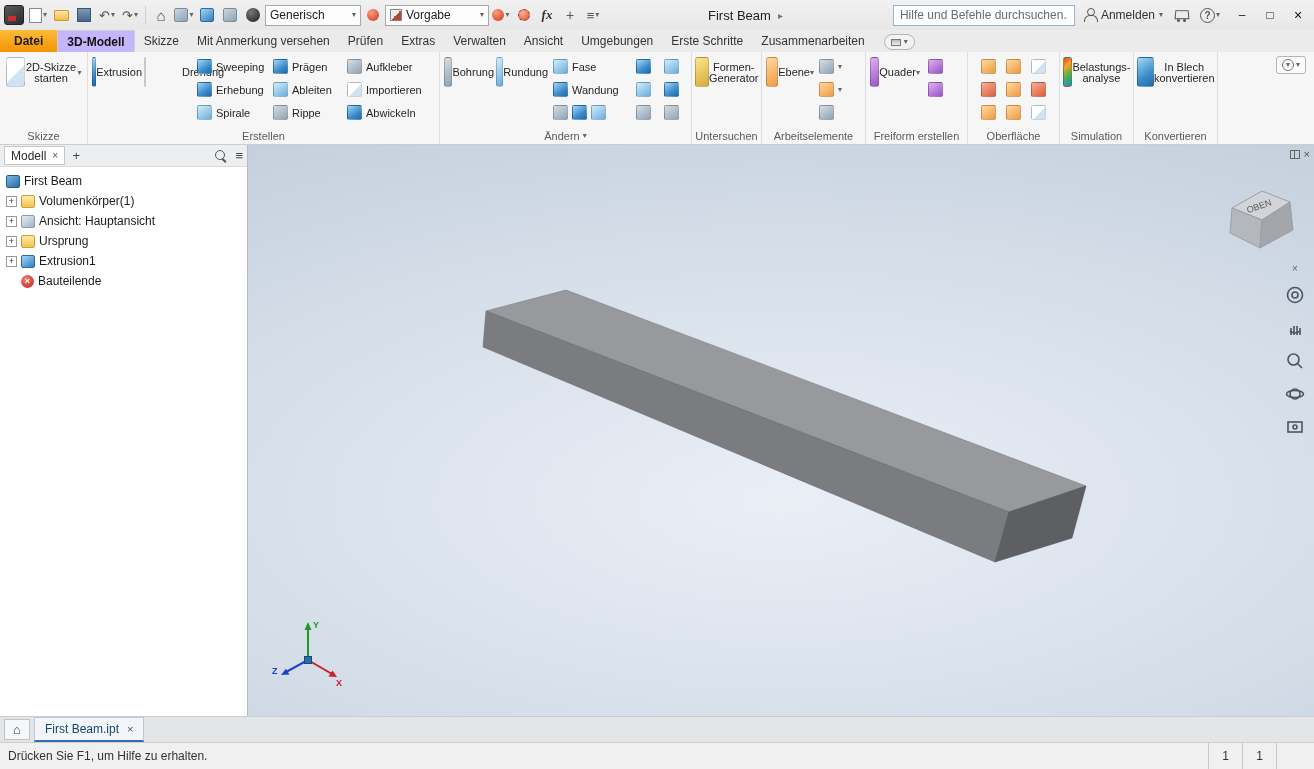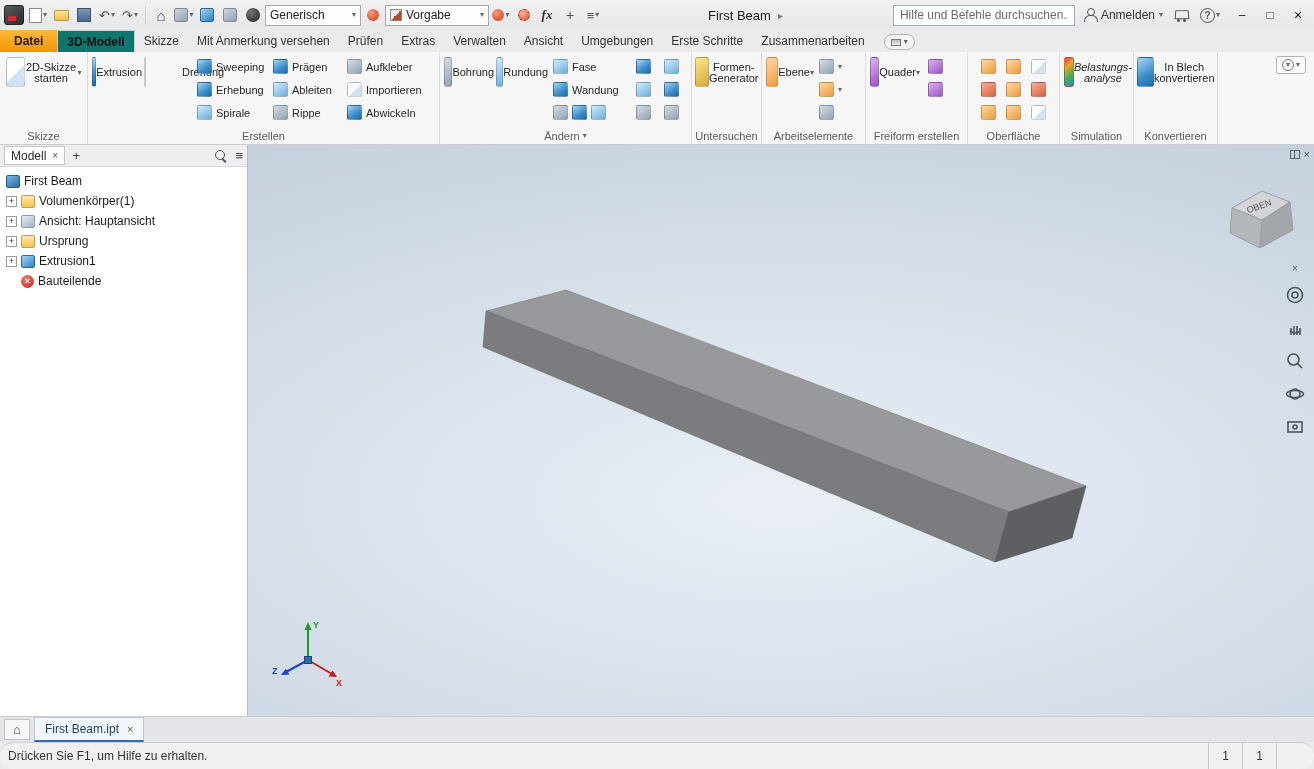--- a/index.html
+++ b/index.html
@@ -37,21 +37,21 @@
 .help-circle{width:15px;height:15px;border-radius:50%;border:1.5px solid #555;display:flex;align-items:center;justify-content:center;font-size:10px;font-weight:bold;color:#555;}
 .winbtns{display:flex;margin-left:6px;}
 .winbtns button{width:28px;height:26px;border:none;background:transparent;font-size:12px;color:#222;cursor:default;}
 .winbtns .closeb{color:#111;font-size:14px;}
 .sp{flex:1;}
 
 
 .tabrow{height:22px;display:flex;align-items:flex-end;background:#ebebeb;padding-left:0;}
 .file-btn{height:22px;padding:0 14px;border:none;background:linear-gradient(#fdbb3a,#f29400);color:#1d1d1d;font-size:12px;font-weight:bold;cursor:default;}
 .rtab{height:22px;display:flex;align-items:center;padding:0 9px;color:#333;cursor:default;white-space:nowrap;}
-.rtab.active{background:#0f766e;border:1px solid #cfcfcf;border-bottom:none;font-weight:bold;color:#111;}
+.rtab.active{background:#c4b5fd;border:1px solid #cfcfcf;border-bottom:none;font-weight:bold;color:#111;}
 .tabrow-pill{margin-left:10px;margin-bottom:2px;height:16px;padding:0 6px;border:1px solid #b5b5b5;border-radius:8px;background:#f3f3f3;display:flex;align-items:center;gap:3px;}
 .mini-window{width:10px;height:7px;border:1px solid #777;background:linear-gradient(#bbb,#eee);}
 
 
 .ribbon{height:93px;background:#f6f6f6;border-bottom:1px solid #c9ccd0;display:flex;}
 .rgroup{border-right:1px solid #ddd;display:flex;flex-direction:column;}
 .rg-content{flex:1;display:flex;align-items:flex-start;gap:2px;padding:3px 4px 0 4px;}
 .rg-label{height:16px;display:flex;align-items:center;justify-content:center;gap:3px;color:#5a5a5a;font-size:11px;}
 .bbtn{display:flex;flex-direction:row;align-items:center;width:50px;cursor:default;}
 .bic{width:30px;height:30px;border-radius:3px;margin:2px 0 3px 0;border:1px solid rgba(0,0,0,.18);}
@@ -114,21 +114,21 @@
 .navbtn svg{stroke:#4a5560;fill:none;stroke-width:1.6;}
 .triad{position:absolute;left:22px;bottom:28px;}
 
 
 .doctabs{height:26px;background:#e3e5e8;border-top:1px solid #c9ccd0;display:flex;align-items:stretch;padding-left:4px;gap:4px;}
 .home-btn{width:26px;margin:2px 0;border:1px solid #bfc2c6;background:#f6f7f8;font-size:13px;color:#444;cursor:default;}
 .doctab{display:flex;align-items:center;gap:8px;padding:0 10px;background:#f2f6fa;border:1px solid #bfc9d4;border-bottom:2px solid #2e6db5;color:#17456e;font-size:12px;cursor:default;}
 .doctab .x{color:#555;font-size:11px;}
 
 
-.statusbar{height:27px;background:#f0f0f0;border-top:1px solid #cfcfcf;display:flex;align-items:center;font-size:12px;color:#333;border-radius:13px;}
+.statusbar{height:27px;background:#f0f0f0;border-top:1px solid #cfcfcf;display:flex;align-items:center;font-size:12px;color:#333;}
 .status-hint{padding-left:8px;}
 .scell{width:34px;height:100%;border-left:1px solid #c9c9c9;display:flex;align-items:center;justify-content:center;}
 .scell.endpad{width:38px;}
 </style>
 </head>
 <body>
 
 <div class="titlebar">
   <span class="app-badge"></span>
   <button class="tbtn">
@@ -437,21 +437,21 @@
         <span class="sic g-orange"></span>
         <span class="sic g-white"></span>
       </div>
     </div>
     <div class="rg-label">
         <span>Oberfläche</span>
       </div>
   </div>
 
   <div class="rgroup" style="width:74px;">
-    <div class="rg-content" style="justify-content:flex-start;font-style:italic;">
+    <div class="rg-content" style="justify-content:center;">
       <div class="bbtn" style="width:68px;">
         <span class="bic g-rainbow"></span>
         <span class="blbl">Belastungs-analyse</span>
       </div>
     </div>
     <div class="rg-label">
         <span>Simulation</span>
       </div>
   </div>
 

